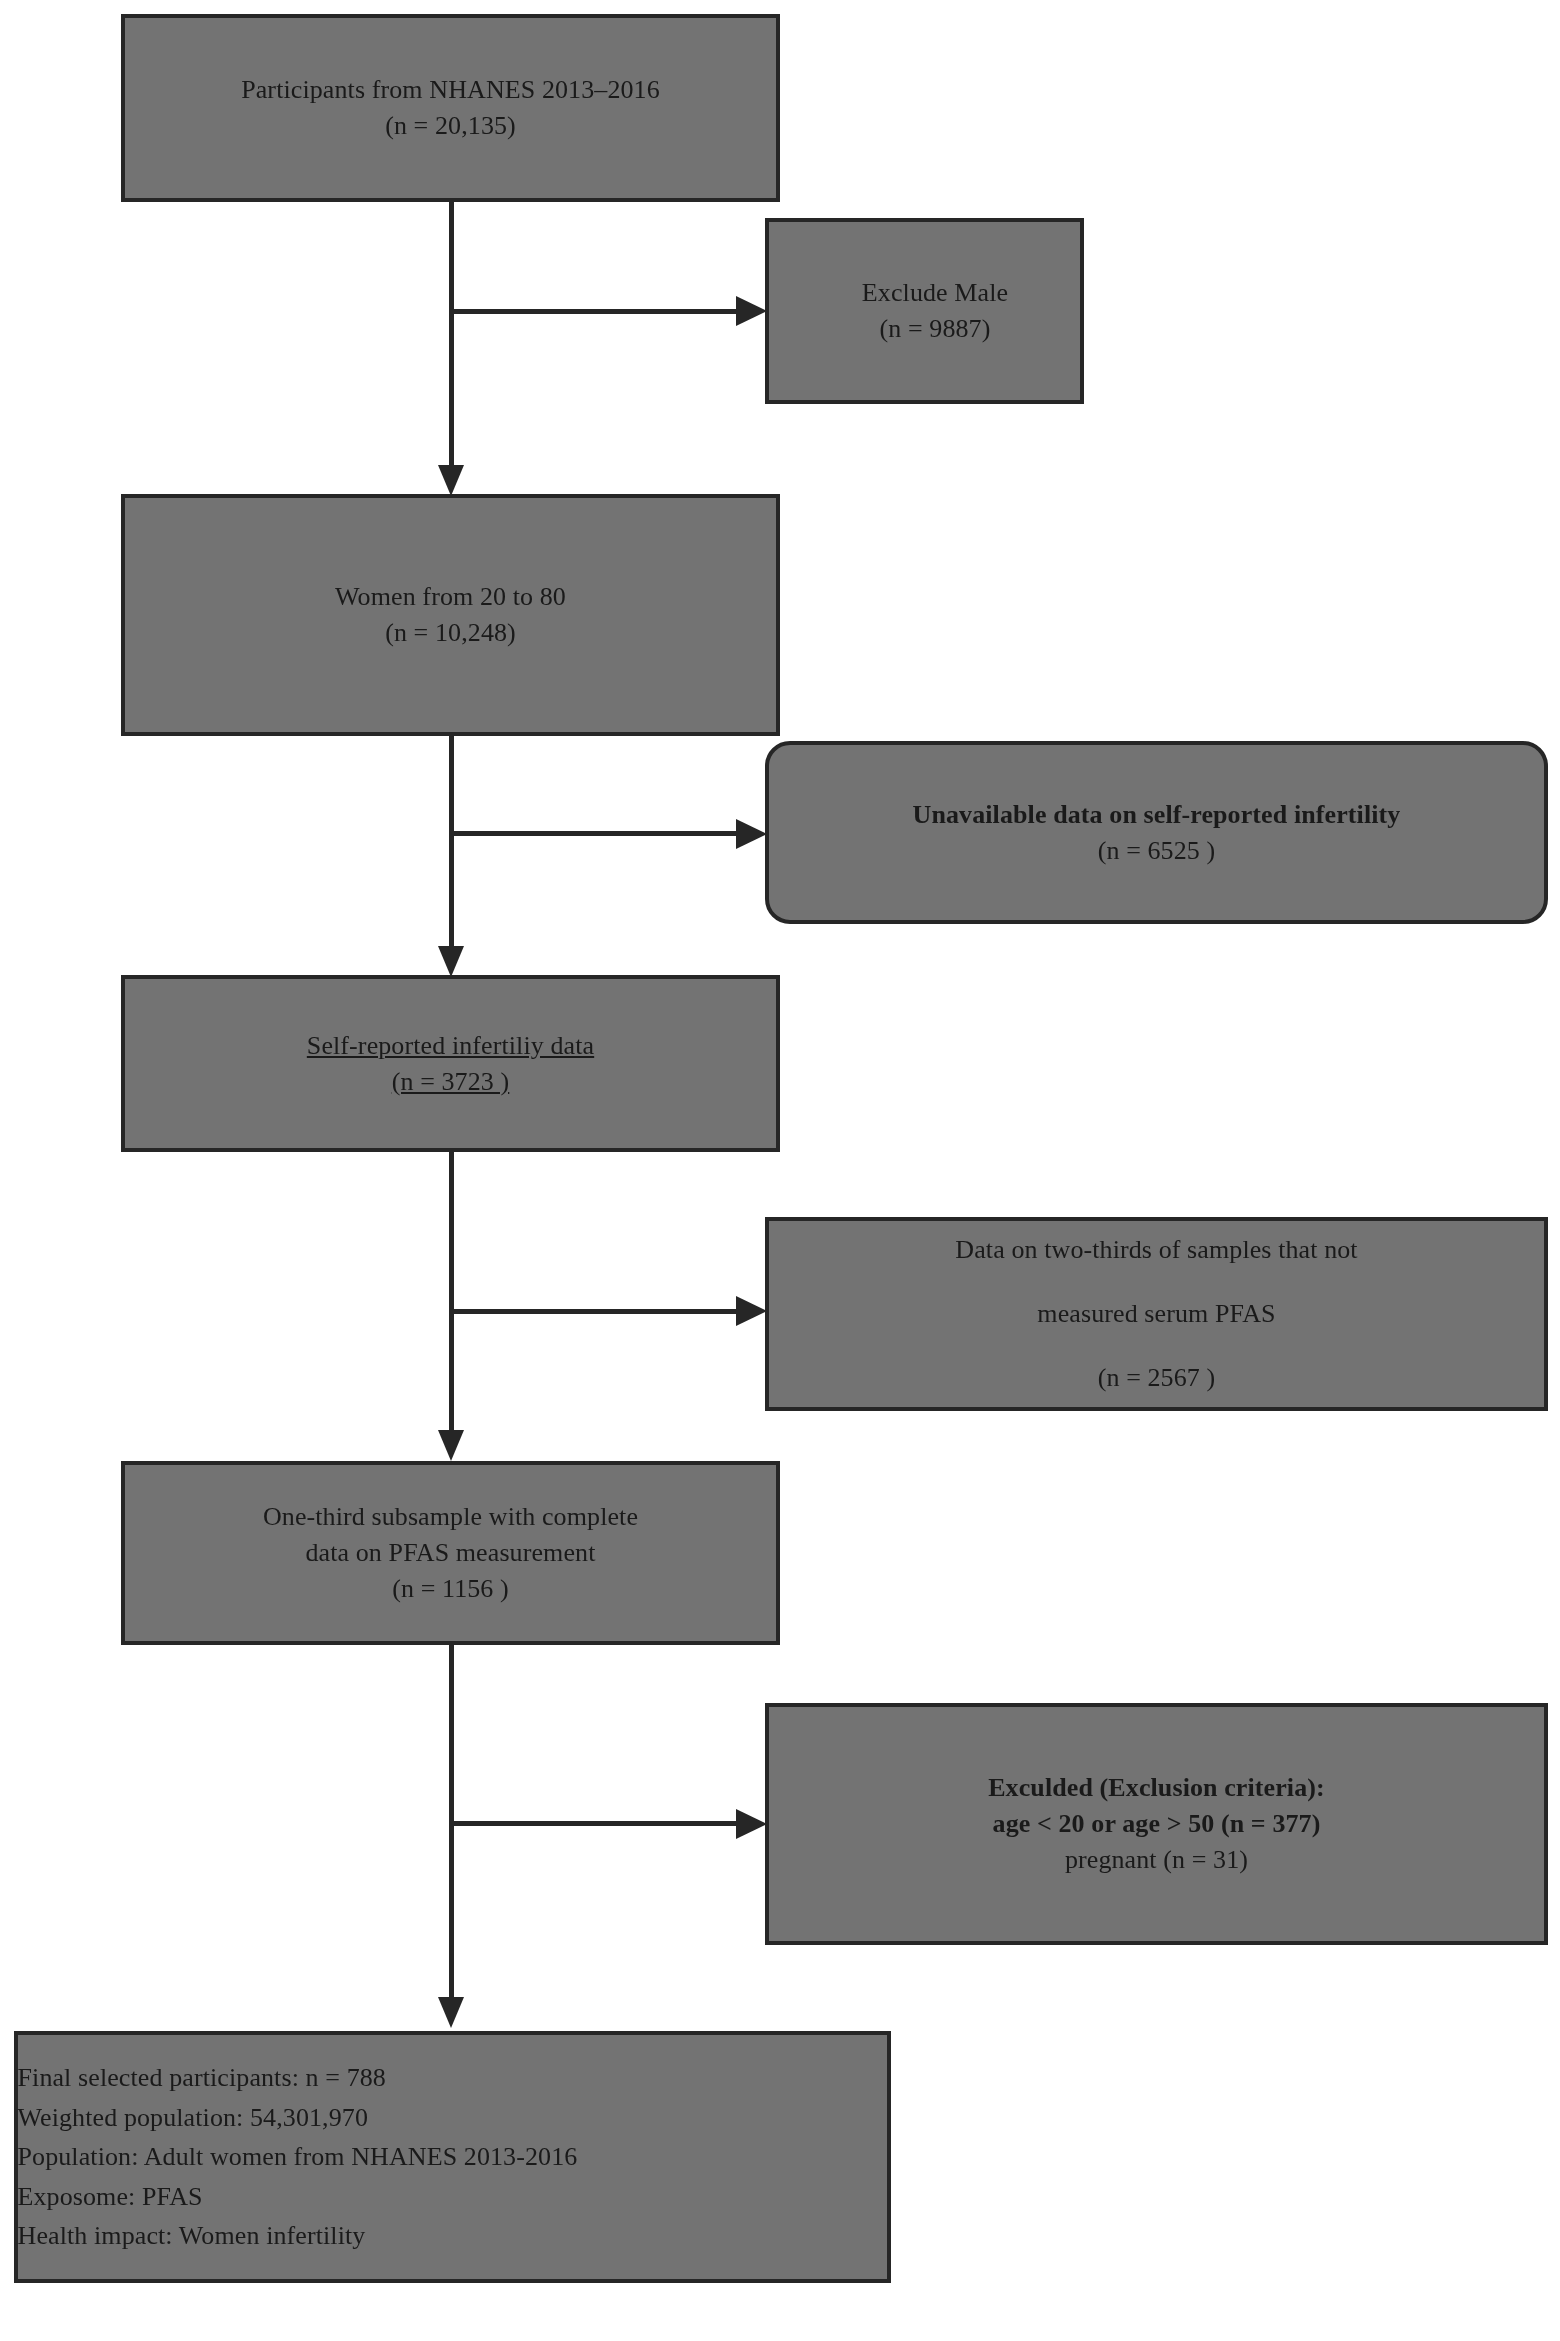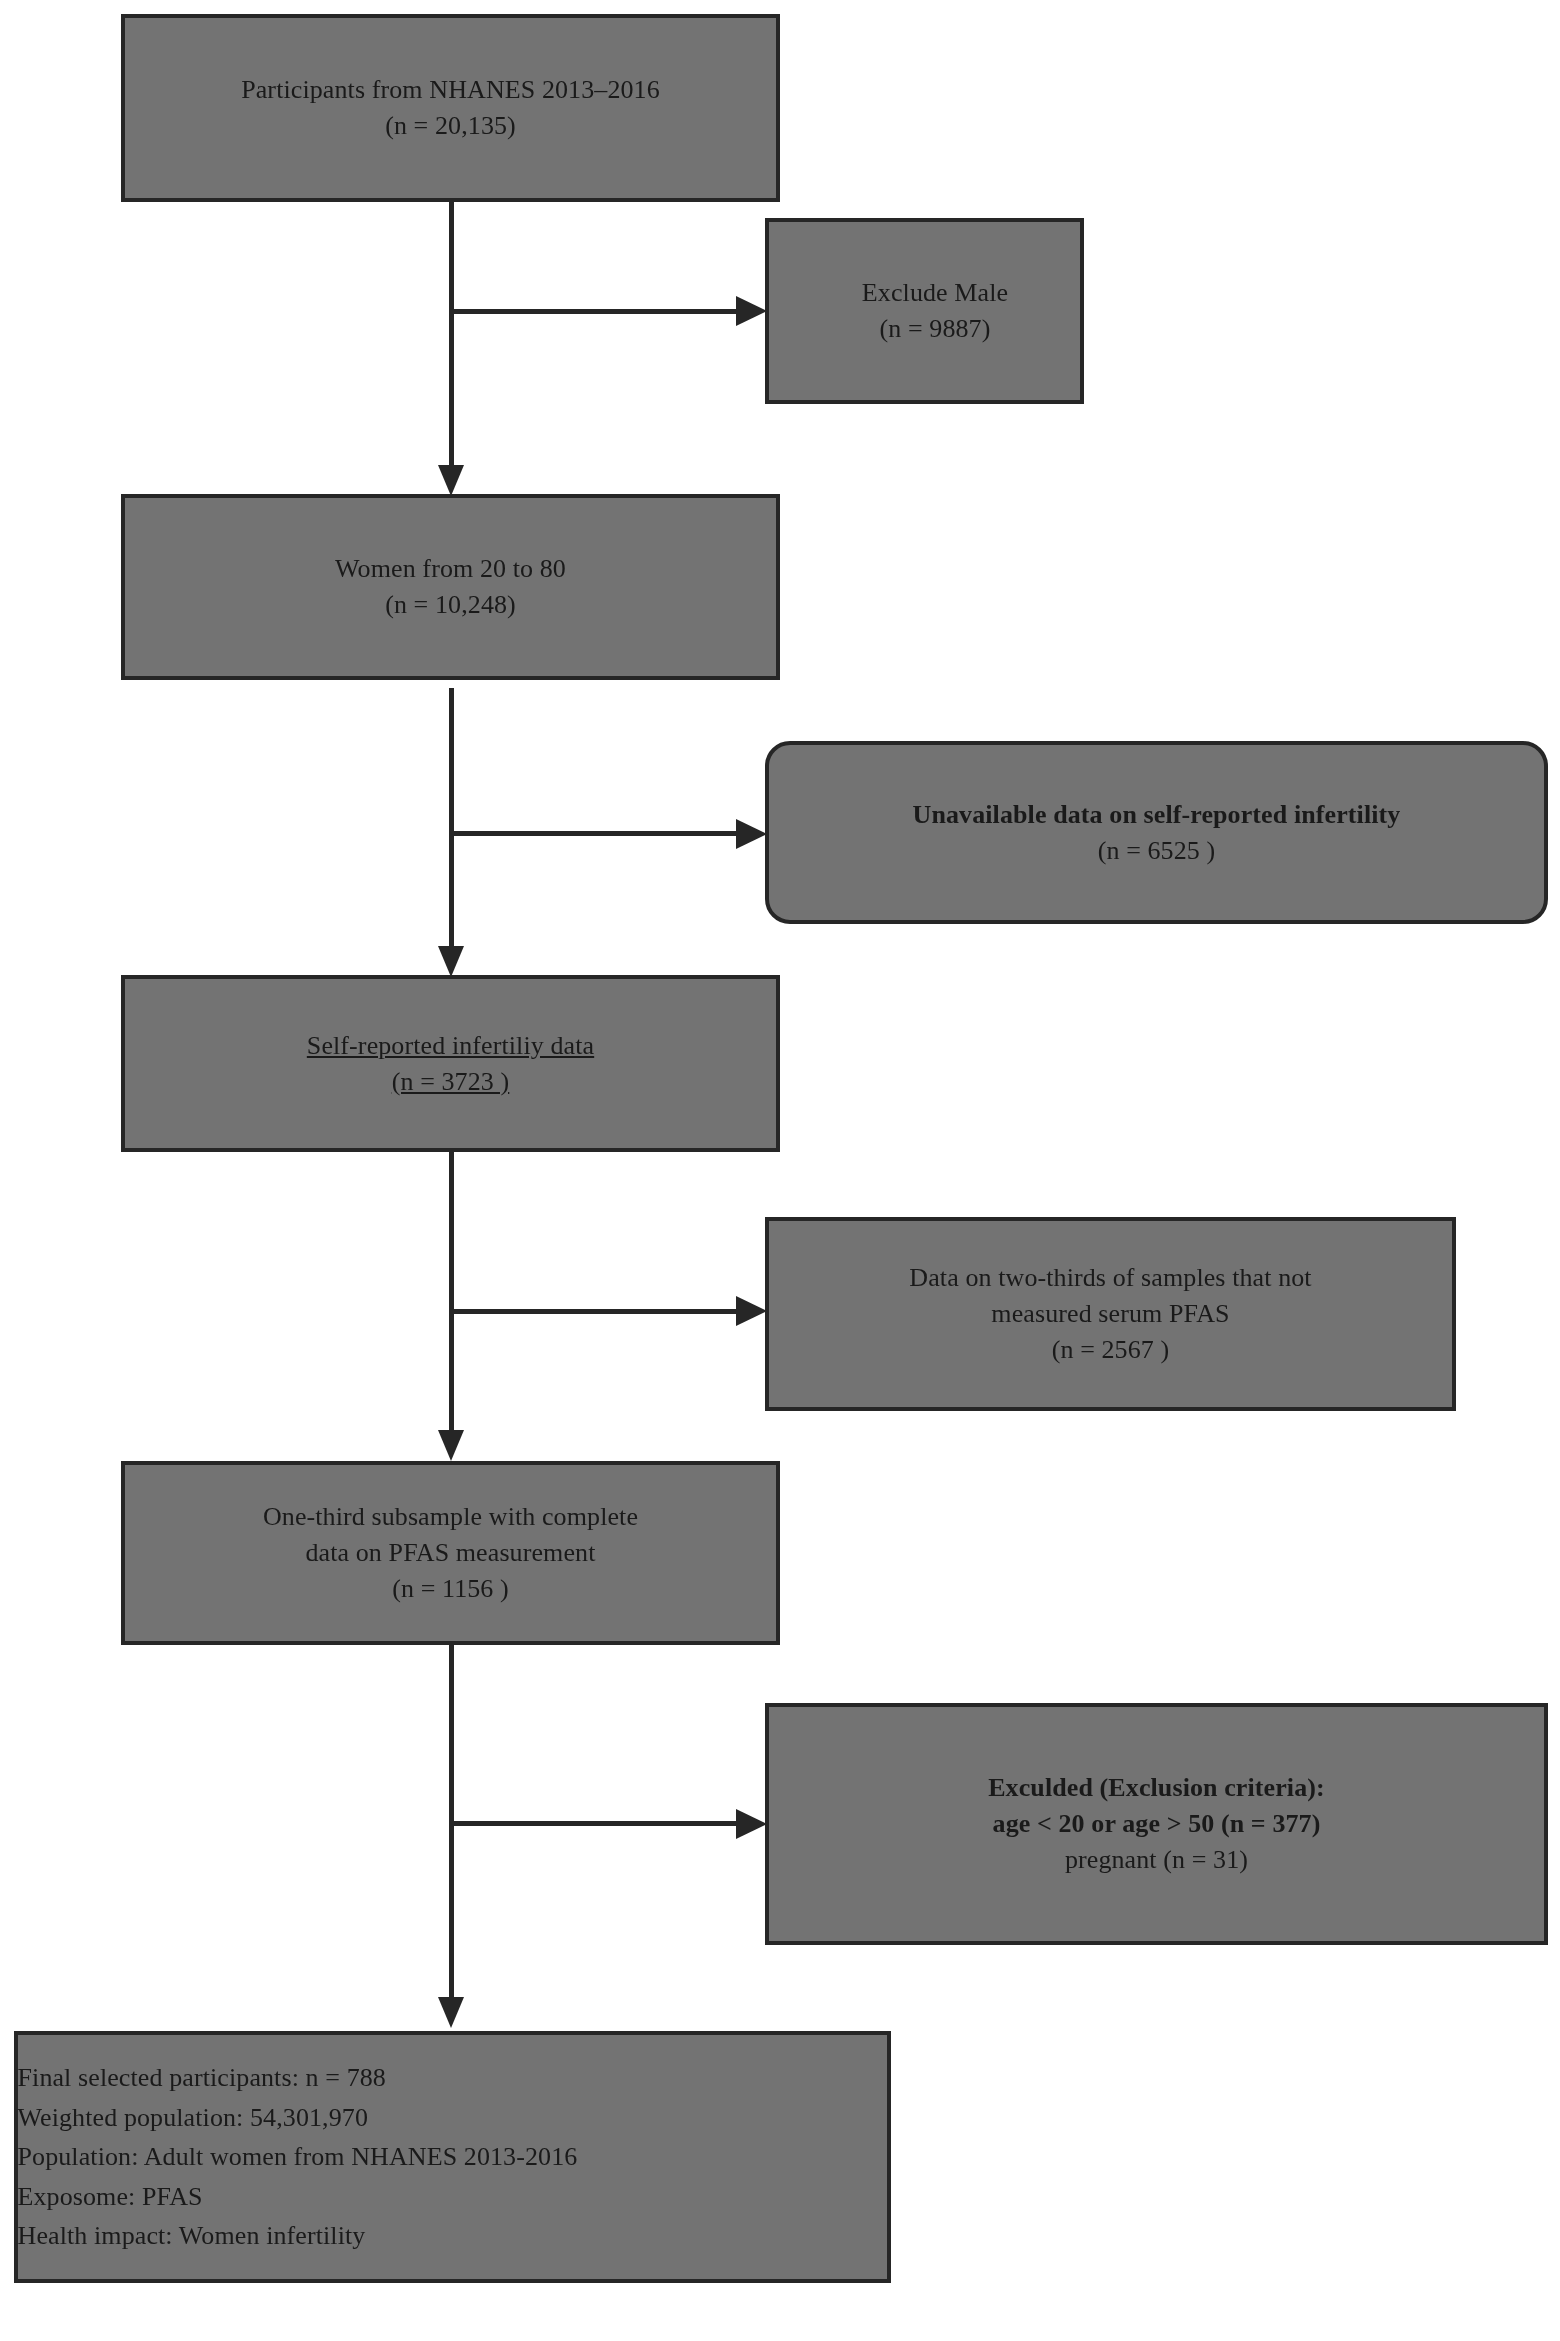--- a/index.html
+++ b/index.html
@@ -110,36 +110,36 @@
   <div class="box" style="left:121px; top:13.5px; width:659px; height:188px;">
     <span class="line">Participants from NHANES 2013–2016</span>
     <span class="line">(n = 20,135)</span>
   </div>
 
   <div class="box" style="left:765px; top:218px; width:319px; height:186px;padding-left:21px;">
     <span class="line">Exclude Male</span>
     <span class="line">(n = 9887)</span>
   </div>
 
-  <div class="box" style="left:121px; top:494px; width:659px; height:186px;">
+  <div class="box" style="left:121px; top:494px; width:659px; height:242px;">
     <span class="line">Women from 20 to 80</span>
     <span class="line">(n = 10,248)</span>
   </div>
 
   <div class="box" style="left:765px; top:741px; width:783px; height:183px;border-radius:25px;">
     <span class="line bold">Unavailable data on self-reported infertility</span>
     <span class="line">(n = 6525 )</span>
   </div>
 
   <div class="box" style="left:121px; top:975px; width:659px; height:177px;text-decoration:underline;">
     <span class="line">Self-reported infertiliy data</span>
     <span class="line">(n = 3723 )</span>
   </div>
 
-  <div class="box" style="left:765px; top:1217px; width:691px; height:194px;">
+  <div class="box" style="left:765px; top:1217px; width:783px; height:194px;gap:28px;">
     <span class="line">Data on two-thirds of samples that not</span>
     <span class="line">measured serum PFAS</span>
     <span class="line">(n = 2567 )</span>
   </div>
 
   <div class="box" style="left:121px; top:1461px; width:659px; height:184px;">
     <span class="line">One-third subsample with complete</span>
     <span class="line">data on PFAS measurement</span>
     <span class="line">(n = 1156 )</span>
   </div>

